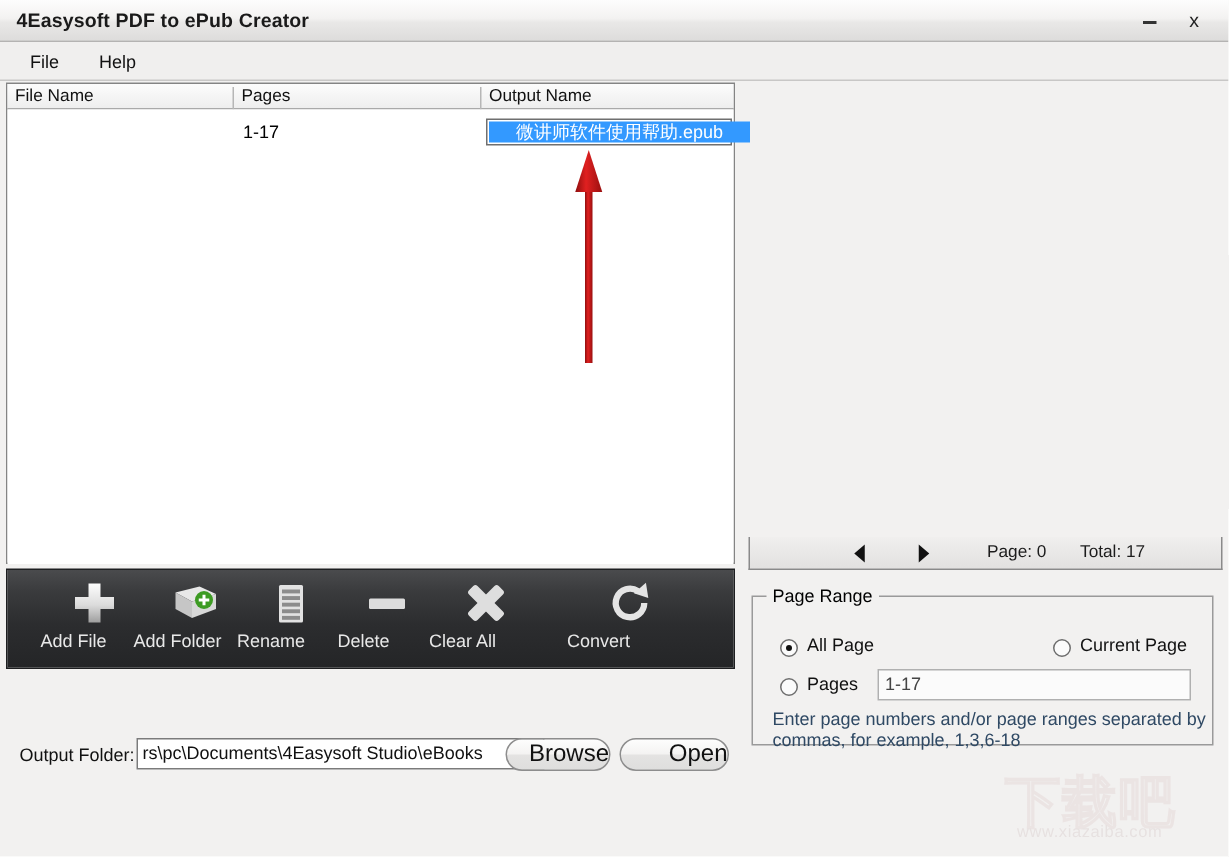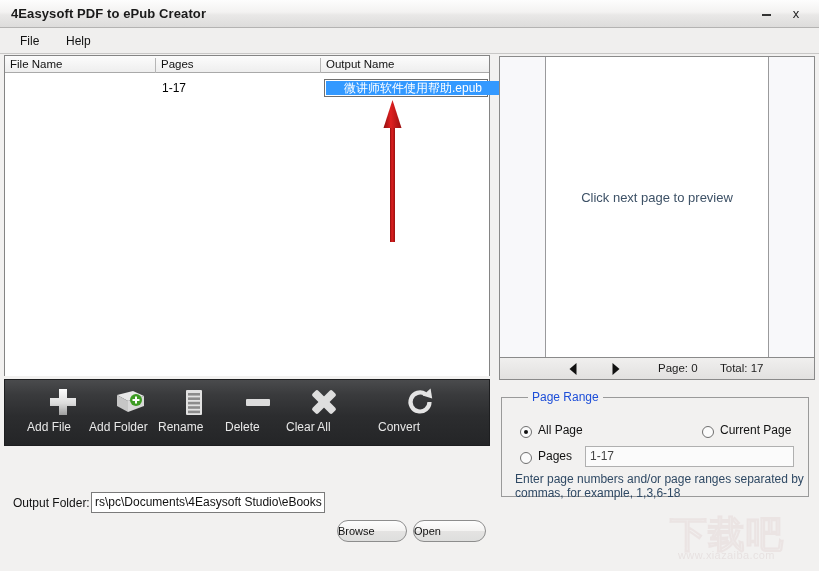--- a/index.html
+++ b/index.html
@@ -226,46 +226,45 @@
   #output-folder-label {
     position: absolute;
     left: 13px; top: 4px;
     font-size: 12px;
     color: #111;
     white-space: nowrap;
   }
   #output-folder-input {
     position: absolute;
     left: 91px; top: 0;
-    width: 234px; height: 21px;
+    width: 272px; height: 21px;
     background: #ffffff;
     border: 1px solid #7b7b7b;
     box-sizing: border-box;
     font-size: 12px;
     line-height: 19px;
     padding-left: 3px;
     color: #111;
     white-space: nowrap;
     overflow: hidden;
     font-family: "Liberation Sans", sans-serif;
   }
   .pill-btn {
     position: absolute;
     top: 0;
     height: 22px;
     line-height: 20px;
-    text-align: left;
-    font-size: 11px;
+    text-align: right;
+    font-size: 16px;
     color: #111;
     background: linear-gradient(to bottom, #fdfdfd 0%, #f4f3f2 48%, #e4e3e2 52%, #dededd 100%);
     border: 1px solid #8d8d8d;
     border-radius: 11px;
     box-sizing: border-box;
     cursor: default;
-    margin-top: 28px;
   }
   #btn-browse { left: 337px; width: 70px; }
   #btn-open   { left: 413px; width: 73px; }
 
   
   #preview-panel {
     position: absolute;
     left: 499px; top: 56px;
     width: 316px; height: 302px;
     background: #f8f8fa;
@@ -321,25 +320,25 @@
   
   #page-range-group {
     position: absolute;
     left: 501px; top: 397px;
     width: 308px; height: 100px;
     border: 1px solid #9a9a9a;
     box-sizing: border-box;
   }
   #page-range-legend {
     position: absolute;
-    left: 26px; top: -8px;
+    left: 9px; top: -8px;
     background: #f2f1f0;
     padding: 0 4px;
     font-size: 12px;
-    color: #1d4ed8;
+    color: #000000;
   }
   .radio {
     position: absolute;
     width: 12px; height: 12px;
     border: 1px solid #6f6f6f;
     border-radius: 50%;
     background: #fbfbfb;
     box-sizing: border-box;
   }
   .radio.checked::after {
@@ -530,25 +529,20 @@
     </div>
   </div>
 
   <div id="output-folder-row">
     <div id="output-folder-label">Output Folder:</div>
     <div id="output-folder-input">rs\pc\Documents\4Easysoft Studio\eBooks</div>
     <div class="pill-btn" id="btn-browse">Browse</div>
     <div class="pill-btn" id="btn-open">Open</div>
   </div>
 
-  <div id="preview-panel">
-    <div id="preview-page">
-      <div id="preview-hint">Click next page to preview</div>
-    </div>
-  </div>
 
   <div id="preview-nav">
     <svg class="nav-arrow" id="nav-prev" viewBox="0 0 16 14">
       <polygon points="10.5,1 10.5,13 3.5,7" fill="#111"></polygon>
     </svg>
     <svg class="nav-arrow" id="nav-next" viewBox="0 0 16 14">
       <polygon points="5.5,1 5.5,13 12.5,7" fill="#111"></polygon>
     </svg>
     <div class="nav-text" id="nav-page">Page: 0</div>
     <div class="nav-text" id="nav-total">Total: 17</div>

